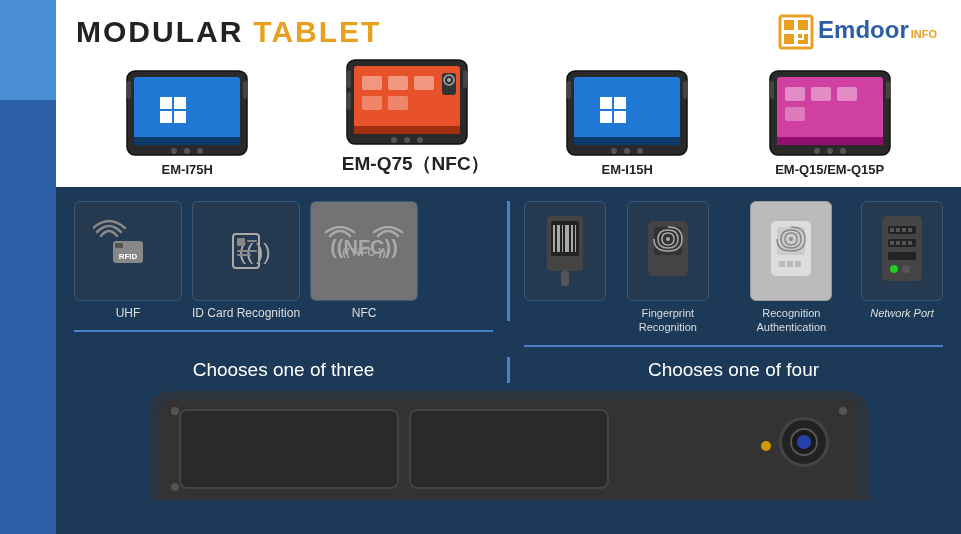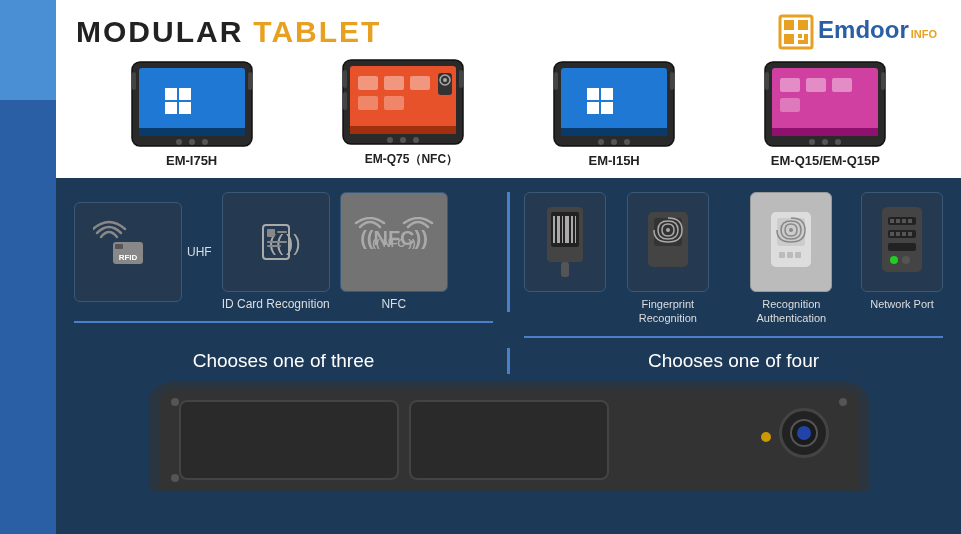--- a/index.html
+++ b/index.html
@@ -90,21 +90,21 @@
           <rect x="12" y="68" width="106" height="8" fill="#a03010"></rect>
 
           <rect x="5" y="12" width="4" height="18" rx="2" fill="#444"></rect>
           <rect x="5" y="34" width="4" height="18" rx="2" fill="#444"></rect>
           <rect x="121" y="12" width="4" height="18" rx="2" fill="#444"></rect>
 
           <circle cx="52" cy="82" r="3" fill="#555"></circle>
           <circle cx="65" cy="82" r="3" fill="#555"></circle>
           <circle cx="78" cy="82" r="3" fill="#555"></circle>
         </svg>
-        <span style="font-size:12px; font-weight:600; color:#222;margin-left:17px;">EM-Q75（NFC）</span>
+        <span style="font-size:19px; font-weight:600; color:#222;margin-left:17px;">EM-Q75（NFC）</span>
       </div>
 
       <div style="display:flex; flex-direction:column; align-items:center; gap:5px;">
         <svg width="130" height="88" viewBox="0 0 130 88">
           <rect x="5" y="2" width="120" height="84" rx="8" fill="#2a2a2a" stroke="#111" stroke-width="1.5"></rect>
           <rect x="12" y="8" width="106" height="68" rx="3" fill="#1e78d4"></rect>
 
           <rect x="38" y="28" width="12" height="12" fill="#fff"></rect>
           <rect x="52" y="28" width="12" height="12" fill="#fff"></rect>
           <rect x="38" y="42" width="12" height="12" fill="#fff"></rect>
@@ -139,21 +139,21 @@
       </div>
     </div>
 
     <div style="background:#1c3a58; flex:1; display:flex; flex-direction:column; padding:14px 18px 0 18px;">
 
       <div style="display:flex; align-items:flex-start; gap:0; margin-bottom:4px;">
 
         <div style="display:flex; flex-direction:column; flex:1;">
           <div style="display:flex; gap:10px; padding-bottom:10px; border-bottom:2px solid #4a7fca;">
 
-            <div style="display:flex; align-items:center; gap:5px;">
+            <div style="display:flex; flex-direction:column; align-items:center; gap:5px;">
               <div style="width:108px; height:100px; background:#253a50; border-radius:6px; border:1px solid #3a5878; display:flex; align-items:center; justify-content:center;">
                 <svg width="70" height="70" viewBox="0 0 70 70">
 
                   <rect x="20" y="25" width="30" height="22" rx="3" fill="#888"></rect>
                   <rect x="22" y="27" width="8" height="5" rx="1" fill="#555"></rect>
                   <text x="35" y="43" text-anchor="middle" fill="#fff" font-size="8" font-weight="bold">RFID</text>
 
                   <path d="M8 20 Q16 10 24 20" fill="none" stroke="#888" stroke-width="2.5" stroke-linecap="round"></path>
                   <path d="M4 16 Q16 4 28 16" fill="none" stroke="#888" stroke-width="2.5" stroke-linecap="round"></path>
                   <path d="M0 12 Q16 -2 32 12" fill="none" stroke="#888" stroke-width="2.5" stroke-linecap="round"></path>
@@ -278,21 +278,21 @@
                   <rect x="14" y="30" width="4" height="4" fill="#555"></rect>
                   <rect x="20" y="30" width="4" height="4" fill="#555"></rect>
                   <rect x="26" y="30" width="4" height="4" fill="#555"></rect>
                   <rect x="32" y="30" width="4" height="4" fill="#555"></rect>
                   <rect x="12" y="41" width="28" height="8" rx="2" fill="#222"></rect>
 
                   <circle cx="18" cy="58" r="4" fill="#22cc22"></circle>
                   <circle cx="30" cy="58" r="4" fill="#555"></circle>
                 </svg>
               </div>
-              <span style="font-size:11px; color:#ddd; text-align:center; line-height:1.3;">Network Port</span>
+              <span style="font-size:11px; color:#ddd; text-align:center; line-height:1.3;font-style:italic;">Network Port</span>
             </div>
 
           </div>
         </div>
       </div>
 
       <div style="display:flex; align-items:center; padding:6px 0 8px 0;">
         <div style="flex:1; text-align:center;">
           <span style="font-size:19px; color:#fff; font-weight:400;">Chooses one of three</span>
         </div>

